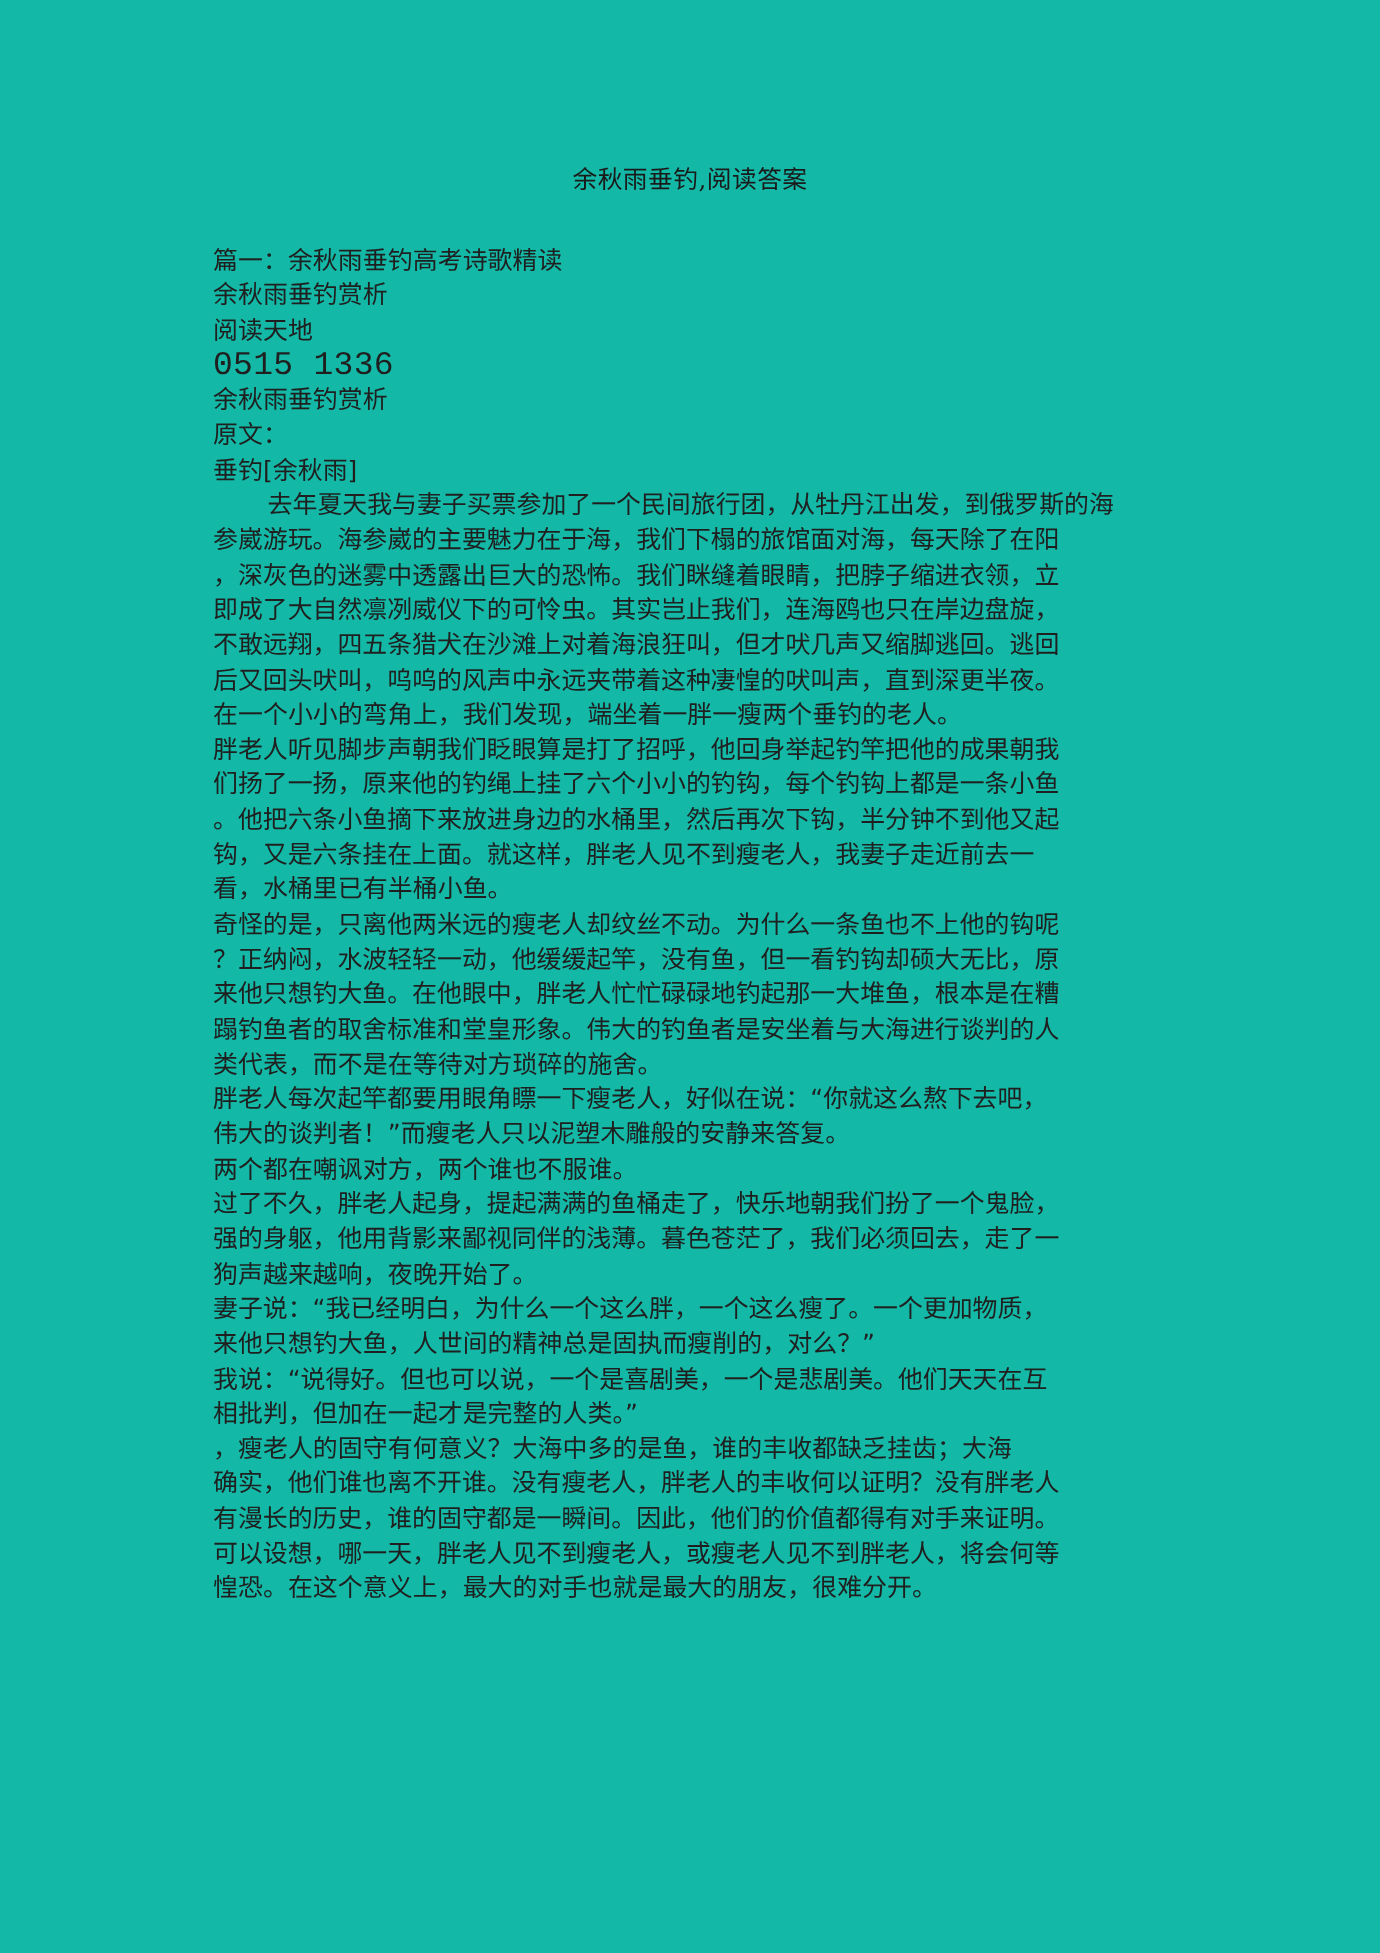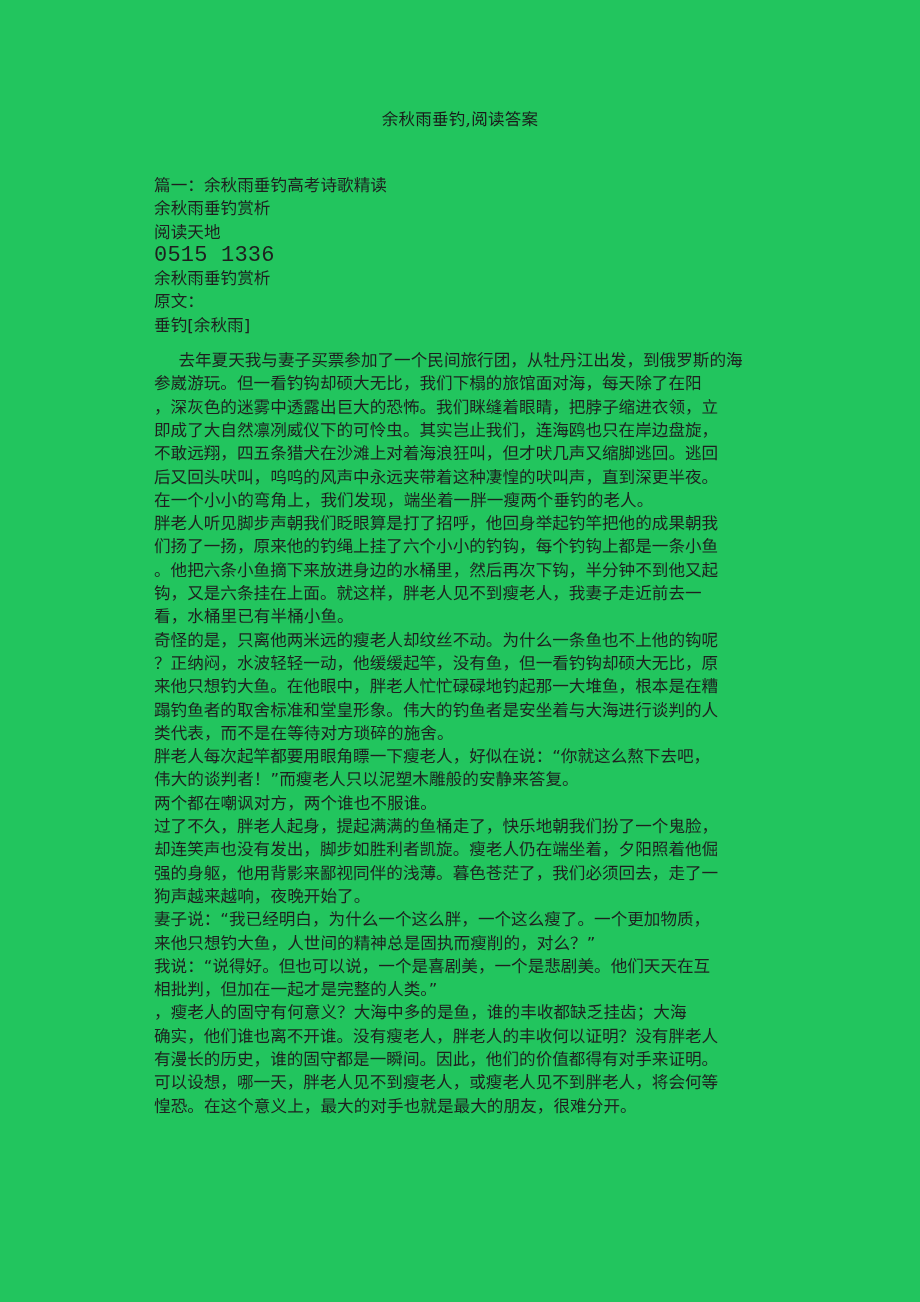--- a/index.html
+++ b/index.html
@@ -13,21 +13,21 @@
     height: 1302px;
     font-family: "DejaVu Sans", sans-serif;
     color: #1a1a1a;
     overflow: hidden;
   }
 
   .page {
     position: relative;
     width: 920px;
     height: 1302px;
-    background: #22c55e;
+    background: #14b8a6;
     box-sizing: border-box;
   }
 
   
   .doc-title {
     position: absolute;
     left: 0;
     top: 108px;
     width: 920px;
     text-align: center;
@@ -63,21 +63,21 @@
     display: block;
   }
 
   
   .tline.numeric {
     font-family: Liberation Mono, monospace;
     font-size: 22px;
     letter-spacing: 0.2px;
   }
 
-  .para-block { margin: 12px; padding: 0; }
+  .para-block { margin: 0; padding: 0; }
 </style>
 </head>
 <body>
 
 <div class="page">
 
   <div class="doc-title">余秋雨垂钓,阅读答案</div>
 
   <div class="content">
     <div class="para-block">
@@ -85,41 +85,40 @@
       <div class="tline">余秋雨垂钓赏析</div>
       <div class="tline">阅读天地</div>
       <div class="tline numeric">0515 1336</div>
       <div class="tline">余秋雨垂钓赏析</div>
       <div class="tline">原文：</div>
       <div class="tline">垂钓[余秋雨]</div>
     </div>
 
     <div class="para-block">
       <div class="tline just" style="letter-spacing: 0px; text-align: center;">去年夏天我与妻子买票参加了一个民间旅行团，从牡丹江出发，到俄罗斯的海</div>
-      <div class="tline just" style="letter-spacing: 0px;">参崴游玩。但一看钓钩却硕大无比，我们下榻的旅馆面对海，每天除了在阳</div>
+      <div class="tline just" style="letter-spacing: 0px;">参崴游玩。海参崴的主要魅力在于海，我们下榻的旅馆面对海，每天除了在阳</div>
       <div class="tline just" style="letter-spacing: 0px;">，深灰色的迷雾中透露出巨大的恐怖。我们眯缝着眼睛，把脖子缩进衣领，立</div>
       <div class="tline just" style="letter-spacing: 0px;">即成了大自然凛冽威仪下的可怜虫。其实岂止我们，连海鸥也只在岸边盘旋，</div>
       <div class="tline just" style="letter-spacing: 0px;">不敢远翔，四五条猎犬在沙滩上对着海浪狂叫，但才吠几声又缩脚逃回。逃回</div>
       <div class="tline just" style="letter-spacing: 0px;">后又回头吠叫，呜呜的风声中永远夹带着这种凄惶的吠叫声，直到深更半夜。</div>
       <div class="tline">在一个小小的弯角上，我们发现，端坐着一胖一瘦两个垂钓的老人。</div>
       <div class="tline just" style="letter-spacing: 0px;">胖老人听见脚步声朝我们眨眼算是打了招呼，他回身举起钓竿把他的成果朝我</div>
       <div class="tline just" style="letter-spacing: 0px;">们扬了一扬，原来他的钓绳上挂了六个小小的钓钩，每个钓钩上都是一条小鱼</div>
       <div class="tline just" style="letter-spacing: 0px;">。他把六条小鱼摘下来放进身边的水桶里，然后再次下钩，半分钟不到他又起</div>
       <div class="tline just" style="letter-spacing: 0px;">钩，又是六条挂在上面。就这样，胖老人见不到瘦老人，我妻子走近前去一</div>
       <div class="tline">看，水桶里已有半桶小鱼。</div>
       <div class="tline just" style="letter-spacing: 0px;">奇怪的是，只离他两米远的瘦老人却纹丝不动。为什么一条鱼也不上他的钩呢</div>
       <div class="tline just" style="letter-spacing: 0px;">？正纳闷，水波轻轻一动，他缓缓起竿，没有鱼，但一看钓钩却硕大无比，原</div>
       <div class="tline just" style="letter-spacing: 0px;">来他只想钓大鱼。在他眼中，胖老人忙忙碌碌地钓起那一大堆鱼，根本是在糟</div>
       <div class="tline just" style="letter-spacing: 0px;">蹋钓鱼者的取舍标准和堂皇形象。伟大的钓鱼者是安坐着与大海进行谈判的人</div>
       <div class="tline">类代表，而不是在等待对方琐碎的施舍。</div>
       <div class="tline just" style="letter-spacing: 0px;">胖老人每次起竿都要用眼角瞟一下瘦老人，好似在说：“你就这么熬下去吧，</div>
       <div class="tline">伟大的谈判者！”而瘦老人只以泥塑木雕般的安静来答复。</div>
       <div class="tline">两个都在嘲讽对方，两个谁也不服谁。</div>
       <div class="tline just" style="letter-spacing: 0px;">过了不久，胖老人起身，提起满满的鱼桶走了，快乐地朝我们扮了一个鬼脸，</div>
-      <div class="tline just" style="letter-spacing: 0px;">却连笑声也没有发出，脚步如胜利者凯旋。瘦老人仍在端坐着，夕阳照着他倔</div>
       <div class="tline just" style="letter-spacing: 0px;">强的身躯，他用背影来鄙视同伴的浅薄。暮色苍茫了，我们必须回去，走了一</div>
       <div class="tline">狗声越来越响，夜晚开始了。</div>
       <div class="tline just" style="letter-spacing: 0px;">妻子说：“我已经明白，为什么一个这么胖，一个这么瘦了。一个更加物质，</div>
       <div class="tline">来他只想钓大鱼，人世间的精神总是固执而瘦削的，对么？”</div>
       <div class="tline just" style="letter-spacing: 0px;">我说：“说得好。但也可以说，一个是喜剧美，一个是悲剧美。他们天天在互</div>
       <div class="tline">相批判，但加在一起才是完整的人类。”</div>
       <div class="tline">，瘦老人的固守有何意义？大海中多的是鱼，谁的丰收都缺乏挂齿；大海</div>
       <div class="tline just" style="letter-spacing: 0px;">确实，他们谁也离不开谁。没有瘦老人，胖老人的丰收何以证明？没有胖老人</div>
       <div class="tline just" style="letter-spacing: 0px;">有漫长的历史，谁的固守都是一瞬间。因此，他们的价值都得有对手来证明。</div>
       <div class="tline just" style="letter-spacing: 0px;">可以设想，哪一天，胖老人见不到瘦老人，或瘦老人见不到胖老人，将会何等</div>

